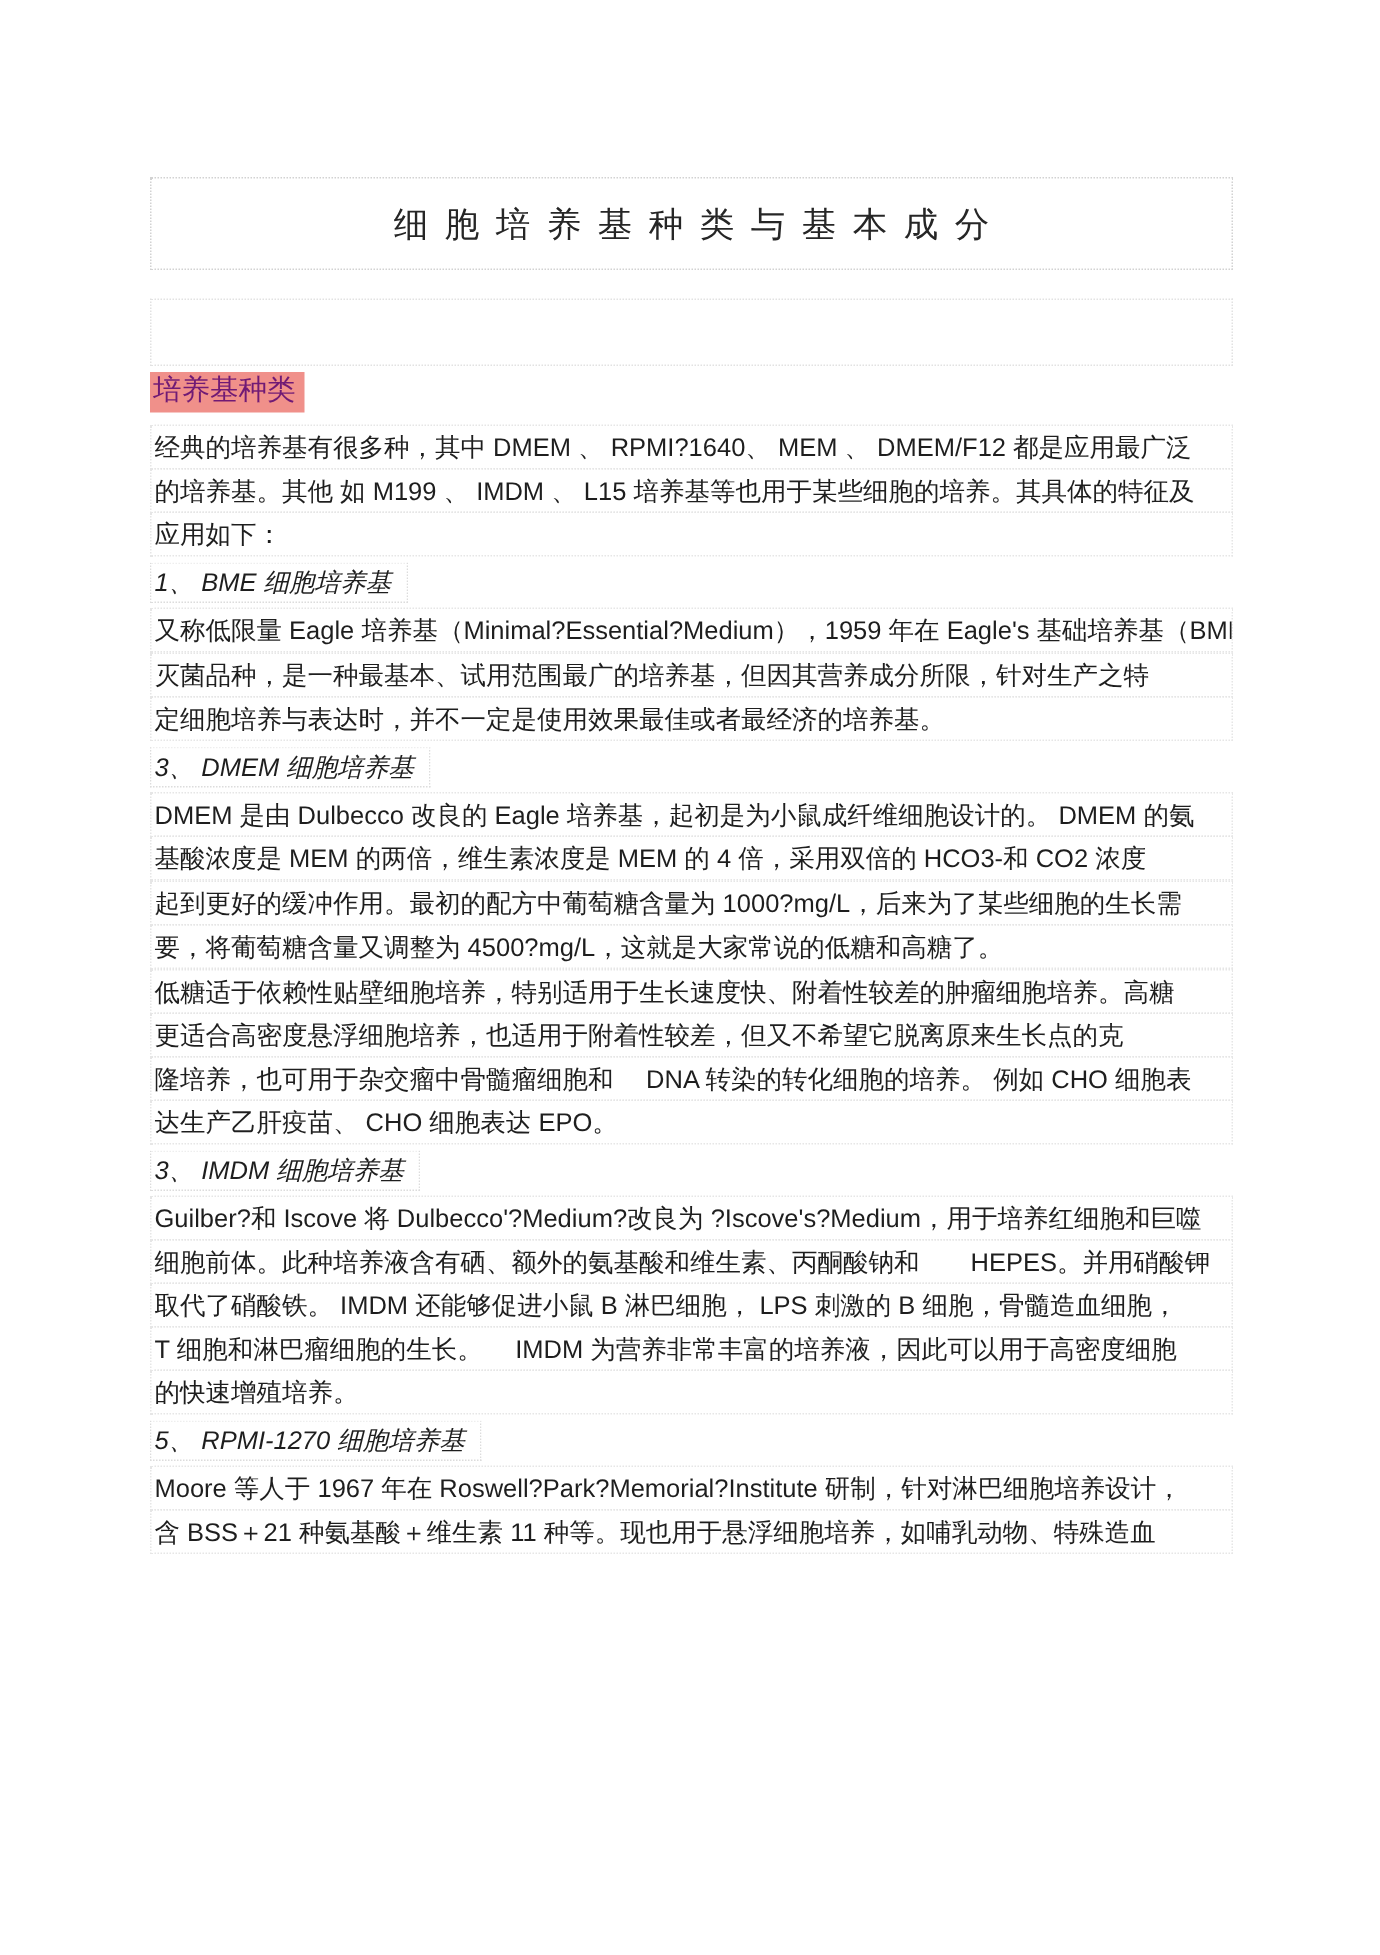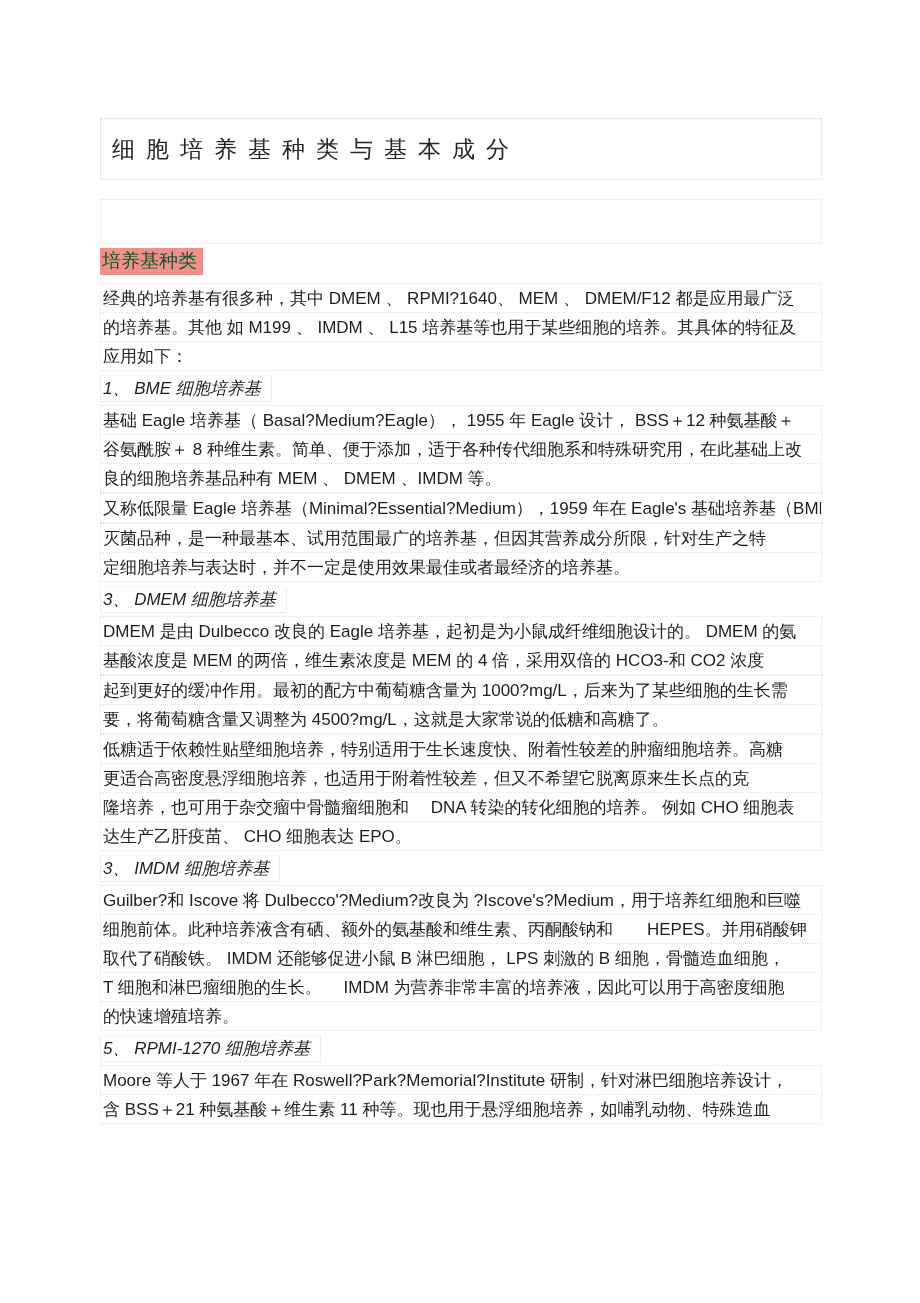--- a/index.html
+++ b/index.html
@@ -17,41 +17,41 @@
   }
   .content {
     position: absolute;
     left: 100px; top: 118px;
     width: 722px;
   }
   
   .frame { border: 1px dotted #c9c9c9; box-sizing: border-box; }
   .title-frame {
     height: 62px;
-    display: flex; align-items: center; 
+    display: flex; align-items: center; justify-content: center;
     border-color: #d2d2d2;
     margin-bottom: 19px;
   }
   .doc-title {
     font-size: 23px;
     letter-spacing: 11px;
     text-indent: 11px;
     color: #262626;
     white-space: nowrap;
   }
   .empty-frame {
     height: 45px;
     border-color: #e2e2e2;
     margin-bottom: 4px;
   }
   .hl-row { margin: 0 0 9px 0; }
   .hl {
     display: inline-block;
     background: #f0908a;
-    color: #14532d;
+    color: #701a75;
     font-size: 19px;
     line-height: 24px;
     padding: 1px 6px 2px 2px;
   }
   .bline {
     font-size: 17px;
     height: 30px;
     line-height: 29px;
     white-space: nowrap;
     overflow: hidden;
@@ -92,25 +92,20 @@
 
     <div class="para">
       <div class="bline">经典的培养基有很多种，其中 DMEM 、 RPMI?1640、 MEM 、 DMEM/F12 都是应用最广泛</div>
       <div class="bline">的培养基。其他 如 M199 、 IMDM 、 L15 培养基等也用于某些细胞的培养。其具体的特征及</div>
       <div class="bline">应用如下：</div>
     </div>
 
     <div class="heading-row">
       <span class="sec-heading">1、 BME 细胞培养基</span>
     </div>
-    <div class="para">
-      <div class="bline">基础 Eagle 培养基（ Basal?Medium?Eagle）， 1955 年 Eagle 设计， BSS＋12 种氨基酸＋</div>
-      <div class="bline">谷氨酰胺＋ 8 种维生素。简单、便于添加，适于各种传代细胞系和特殊研究用，在此基础上改</div>
-      <div class="bline">良的细胞培养基品种有 MEM 、 DMEM 、IMDM 等。</div>
-    </div>
 
     <div class="para">
       <div class="bline">又称低限量 Eagle 培养基（Minimal?Essential?Medium），1959 年在 Eagle's 基础培养基（BME</div>
     </div>
     <div class="para gap">
       <div class="bline">灭菌品种，是一种最基本、试用范围最广的培养基，但因其营养成分所限，针对生产之特</div>
       <div class="bline">定细胞培养与表达时，并不一定是使用效果最佳或者最经济的培养基。</div>
     </div>
 
     <div class="heading-row">

